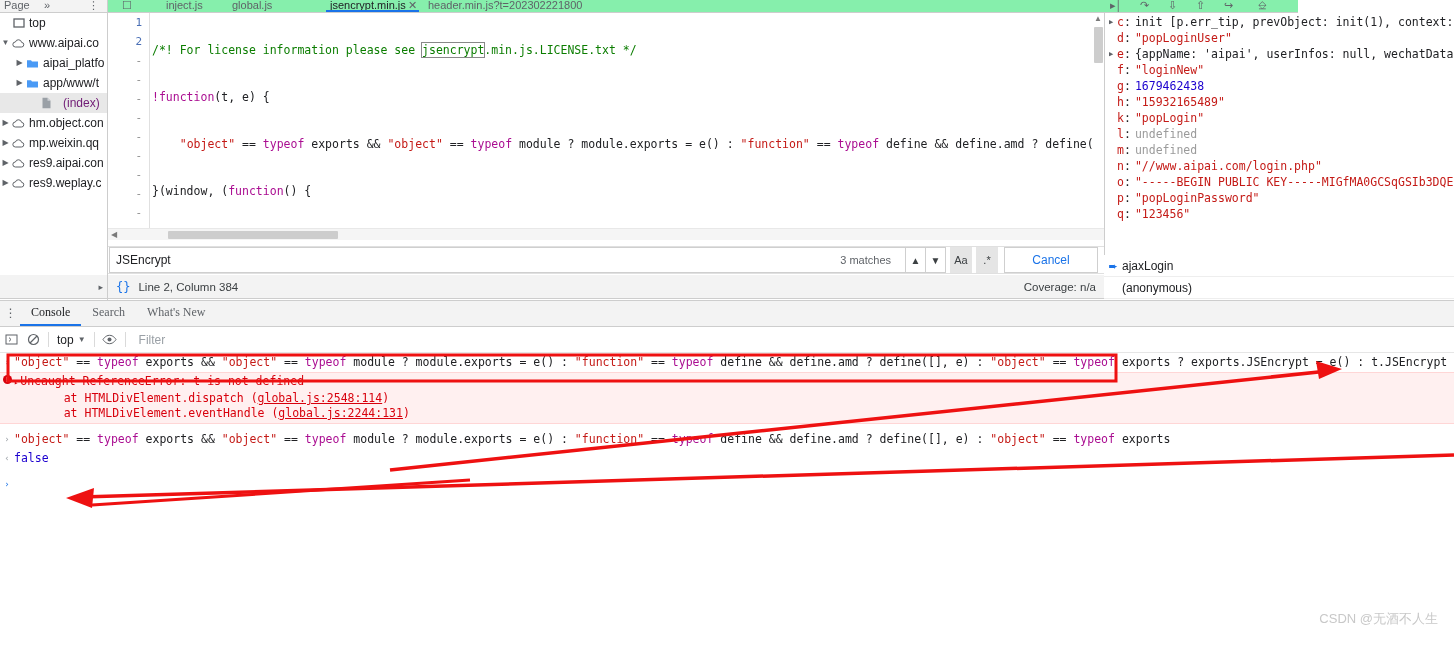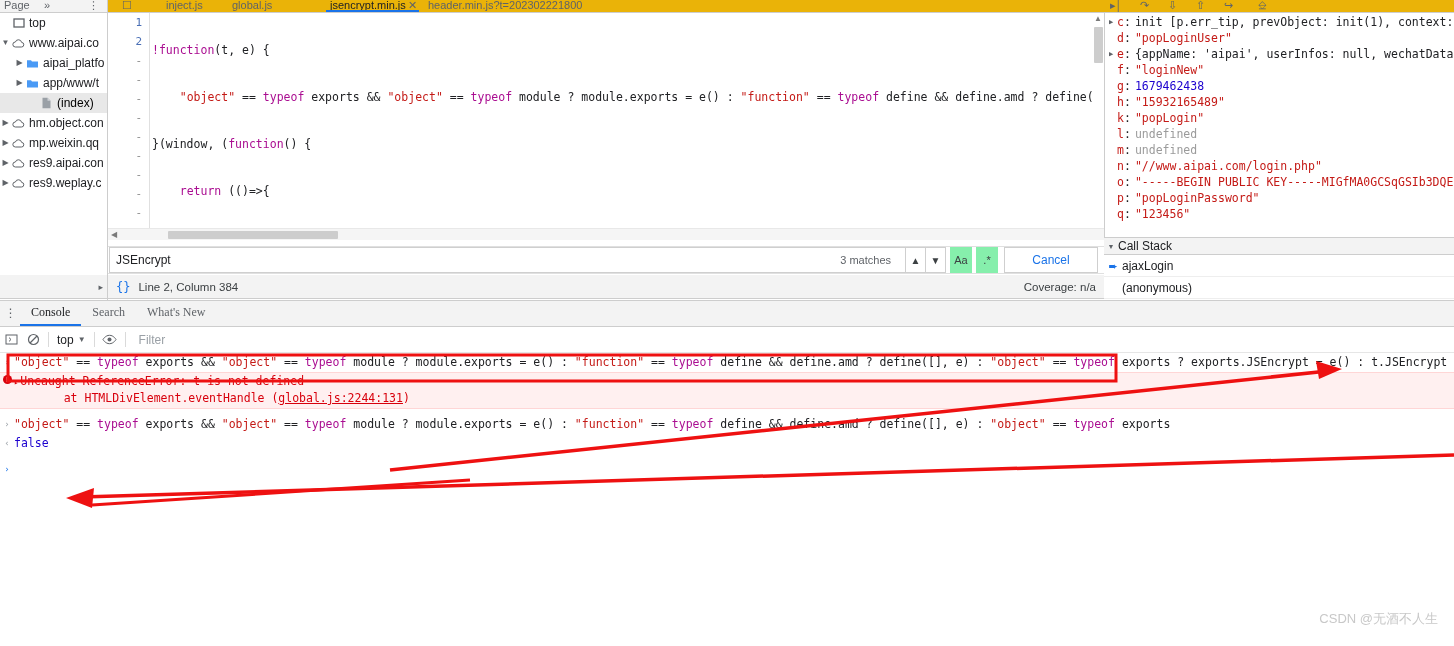--- a/index.html
+++ b/index.html
@@ -8,22 +8,22 @@
     overflow: hidden;
     background: #ffffff;
     font-family: "Liberation Sans", sans-serif;
     font-size: 12px;
     color: #202124;
   }
   .app { position: relative; width: 1454px; height: 646px; }
 
   
   .tabstrip {
-    position: absolute; left: 0; top: 0; width: 1454px; height: 13px;
-    background: #eab308; border-bottom: 1px solid #cdcdcd;
+    position: absolute; left: 0; top: 0; width: 1298px; height: 13px;
+    background: #86efac; border-bottom: 1px solid #cdcdcd;
     overflow: hidden;
   }
   .tabstrip .seg { position: absolute; bottom: 0; font-size: 11px; color: #5f6368;
     white-space: nowrap; line-height: 13px; }
   .tabstrip .navpane { left: 0; width: 108px; height: 13px; background: #f3f3f3;
     border-right: 1px solid #cdcdcd; }
   .tabstrip .lbl-page { left: 4px; }
   .tabstrip .lbl-more { left: 44px; }
   .tabstrip .lbl-kebab { left: 88px; letter-spacing: -1px; }
   .tabstrip .lbl-inject { left: 166px; }
@@ -42,21 +42,21 @@
     overflow: hidden; font-size: 12px;
   }
   .tree-row { display: flex; align-items: center; height: 20px; padding-left: 2px;
     white-space: nowrap; color: #202124; cursor: default; }
   .tree-row.sel { background: #e8e8e8; }
   .tree-row .arrow { width: 11px; flex: 0 0 11px; font-size: 8px; color: #5f6368;
     text-align: center; line-height: 20px; }
   .tree-row .ico { width: 15px; flex: 0 0 15px; display: inline-flex;
     align-items: center; justify-content: center; }
   .tree-row .nm { padding-left: 3px; overflow: hidden; }
-  .tree-row.dim .nm { color: #000000; }
+  .tree-row.dim .nm { color: #701a75; margin-left: 6px; }
   .ind1 { padding-left: 0px; }
   .ind2 { padding-left: 14px; }
   .ind3 { padding-left: 28px; }
 
   
   .editor {
     position: absolute; left: 108px; top: 13px; width: 996px; height: 220px;
     background: #fff; overflow: hidden;
   }
   .gutter {
@@ -103,21 +103,21 @@
   .find-input {
     flex: 1; height: 26px; display:flex; align-items:center;
     border: 1px solid #cfcfcf; margin: 0 0 0 1px;
     background:#fff; padding: 0 6px; font-size: 12px;
   }
   .find-input .val { flex:1; color:#202124; }
   .find-input .matches { color:#5f6368; font-size: 11px; padding-right: 8px;}
   .fb-btn { width: 20px; height: 26px; border:1px solid #cfcfcf; border-left:none;
      display:flex; align-items:center; justify-content:center; color:#3c4043; font-size:10px; background:#fff;}
   .fb-tog { width: 22px; height: 26px; display:flex; align-items:center; justify-content:center;
-     color:#3c4043; font-size:11px; background:#86efac; margin-left:4px;}
+     color:#3c4043; font-size:11px; background:#e5e5e5; margin-left:4px;}
   .fb-cancel { width: 94px; height: 26px; border:1px solid #cfcfcf; background:#fff;
      display:flex; align-items:center; justify-content:center; color:#1a73e8; font-size:12px; margin-left:6px;}
 
   
   .statusbar {
     position: absolute; left: 108px; top: 275px; width: 996px; height: 24px;
     background: #f3f3f3; border-bottom: 1px solid #cdcdcd;
     display:flex; align-items:center; padding: 0 8px; font-size: 11.5px; color: #3c4043;
   }
   .statusbar .fmt { color:#1a73e8; font-family:"DejaVu Sans Mono",monospace; margin-right:8px; font-size:12px;}
@@ -357,20 +357,21 @@
       <div>-</div>
       <div>-</div>
       <div>-</div>
       <div>-</div>
       <div>-</div>
       <div>-</div>
 
     </div>
 
     <div class="code">
+      <div><span class="tk-com">/*! For license information please see </span><span class="tk-com srchhit">jsencrypt</span><span class="tk-com">.min.js.LICENSE.txt */</span></div>
       <div><span class="tk-kw">!function</span><span class="tk-pl">(t, e) {</span></div>
       <div><span class="tk-pl">    </span><span class="tk-str">"object"</span><span class="tk-pl"> == </span><span class="tk-kw">typeof</span><span class="tk-pl"> exports &amp;&amp; </span><span class="tk-str">"object"</span><span class="tk-pl"> == </span><span class="tk-kw">typeof</span><span class="tk-pl"> module ? module.exports = e() : </span><span class="tk-str">"function"</span><span class="tk-pl"> == </span><span class="tk-kw">typeof</span><span class="tk-pl"> define &amp;&amp; define.amd ? define([]</span></div>
       <div><span class="tk-pl">}(window, (</span><span class="tk-kw">function</span><span class="tk-pl">() {</span></div>
       <div><span class="tk-pl">    </span><span class="tk-kw">return</span><span class="tk-pl"> (()=&gt;{</span></div>
       
       
       
       
       
       
@@ -497,24 +498,20 @@
         <span class="v-str">"123456"</span>
       </div>
 
       <div class="scope-global">
         <span class="tri">▶</span>
         <span>Global</span>
       </div>
     </div>
   </div>
 
-  <div class="cs-header">
-    <span class="tri">▼</span>
-    <span>Call Stack</span>
-  </div>
   <div class="cs-body">
     <div class="cs-row">
       <span class="mark">➨</span>
       <span>ajaxLogin</span>
     </div>
     <div class="cs-row">
       <span class="mark"></span>
       <span>(anonymous)</span>
     </div>
   </div>
@@ -562,20 +559,21 @@
       <span class="gut">›</span>
       <span class="txt"><span class="tk-str">"object"</span> == <span class="tk-kw">typeof</span> exports &amp;&amp; <span class="tk-str">"object"</span> == <span class="tk-kw">typeof</span> module ? module.exports = e() : <span class="tk-str">"function"</span> == <span class="tk-kw">typeof</span> define &amp;&amp; define.amd ? define([], e) : <span class="tk-str">"object"</span> == <span class="tk-kw">typeof</span> exports ? exports.JSEncrypt = e() : t.JSEncrypt = e()</span>
     </div>
 
     <div class="msg msg-err">
       <span class="errbadge">
           <span class="circ">!</span>
         </span>
       <span>
         <div class="err-line err-first"><span class="tri-s">▸</span><span>Uncaught ReferenceError: t is not defined</span></div>
+        <div class="err-line err-stack"><span>    at HTMLDivElement.dispatch (</span><span class="err-link">global.js:2548:114</span><span>)</span></div>
         <div class="err-line err-stack"><span>    at HTMLDivElement.eventHandle (</span><span class="err-link">global.js:2244:131</span><span>)</span></div>
       </span>
     </div>
 
     <div class="msg msg-eval" style="margin-top:6px;">
       <span class="gut">›</span>
       <span class="txt"><span class="tk-str">"object"</span> == <span class="tk-kw">typeof</span> exports &amp;&amp; <span class="tk-str">"object"</span> == <span class="tk-kw">typeof</span> module ? module.exports = e() : <span class="tk-str">"function"</span> == <span class="tk-kw">typeof</span> define &amp;&amp; define.amd ? define([], e) : <span class="tk-str">"object"</span> == <span class="tk-kw">typeof</span> exports</span>
     </div>
 
     <div class="msg msg-result">

